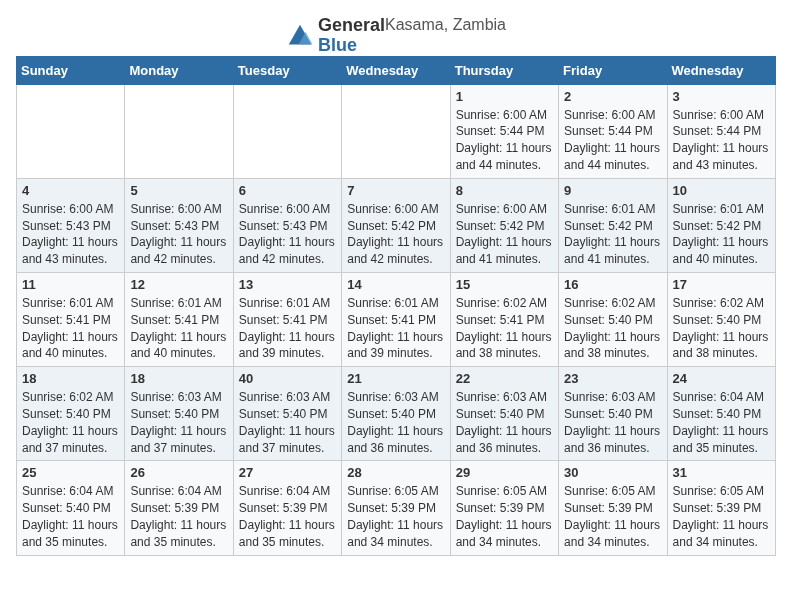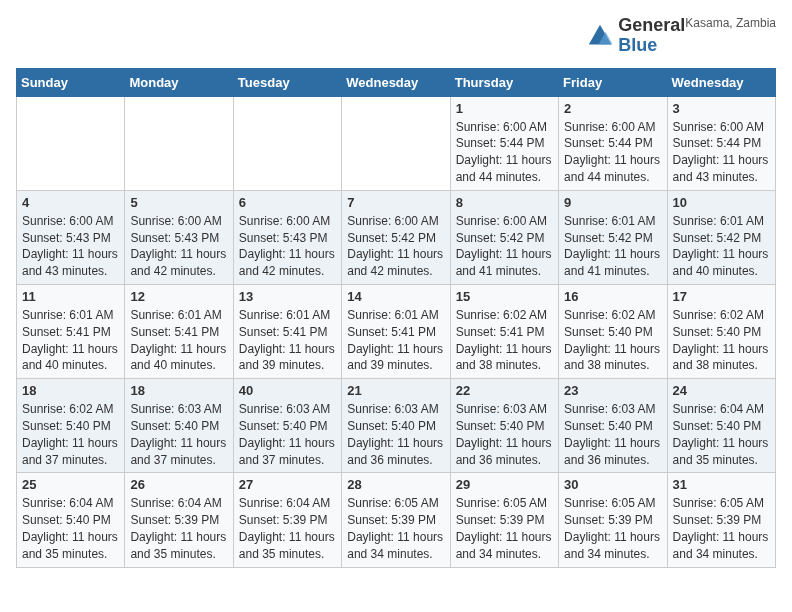--- a/index.html
+++ b/index.html
@@ -5,23 +5,22 @@
     * { box-sizing: border-box; margin: 0; padding: 0; }
     body {
       font-family: Arial, sans-serif;
       background: #fff;
       width: 792px;
       min-height: 612px;
       padding: 16px;
     }
     .header {
       display: flex;
-      justify-content: flex-end;
+      justify-content: center;
       align-items: flex-start;
-      margin-bottom: 12px;
     }
     .logo {
       display: flex;
       align-items: center;
       gap: 4px;
     }
     .logo-text {
       font-size: 18px;
       font-weight: bold;
       color: #333;
@@ -36,21 +35,21 @@
     }
     .title-block {
       text-align: right;
     }
     .calendar-title {
       font-size: 32px;
       font-weight: bold;
       color: #333;
     }
     .calendar-subtitle {
-      font-size: 12px;
+      font-size: 16px;
       color: #555;
     }
     table {
       width: 100%;
       border-collapse: collapse;
       table-layout: fixed;
     }
     thead th {
       background-color: #2e6da4;
       color: #fff;

